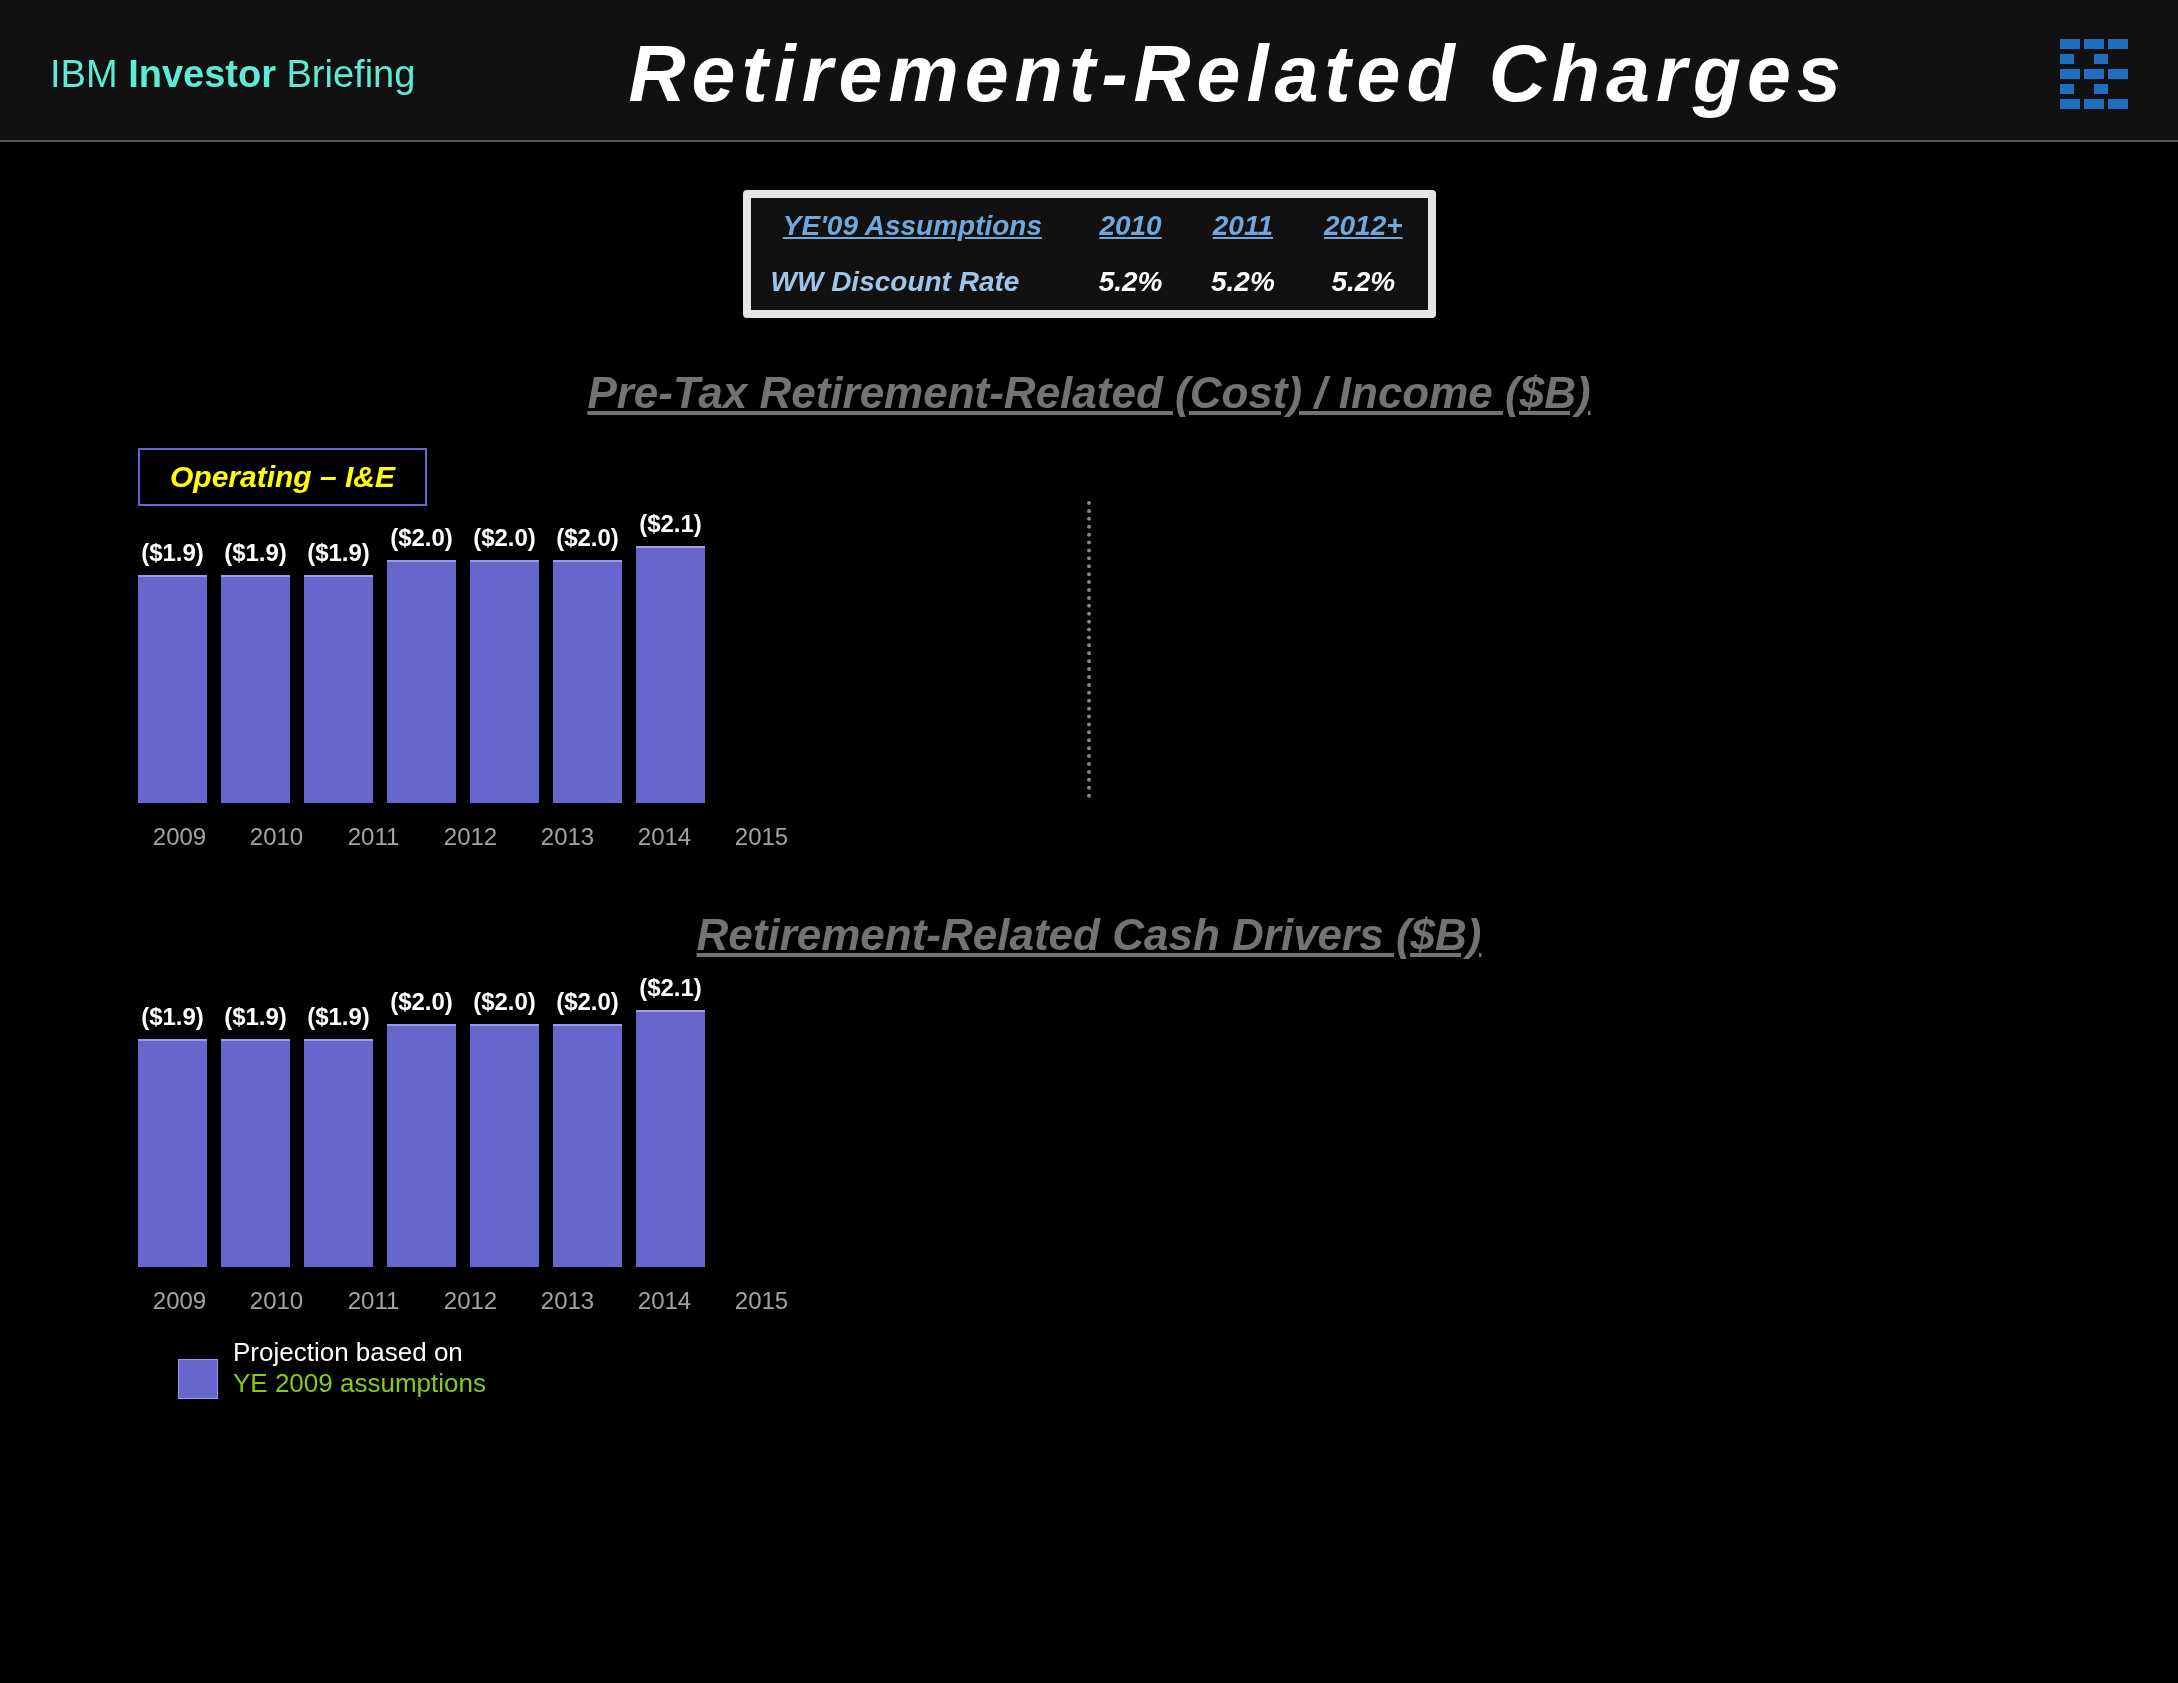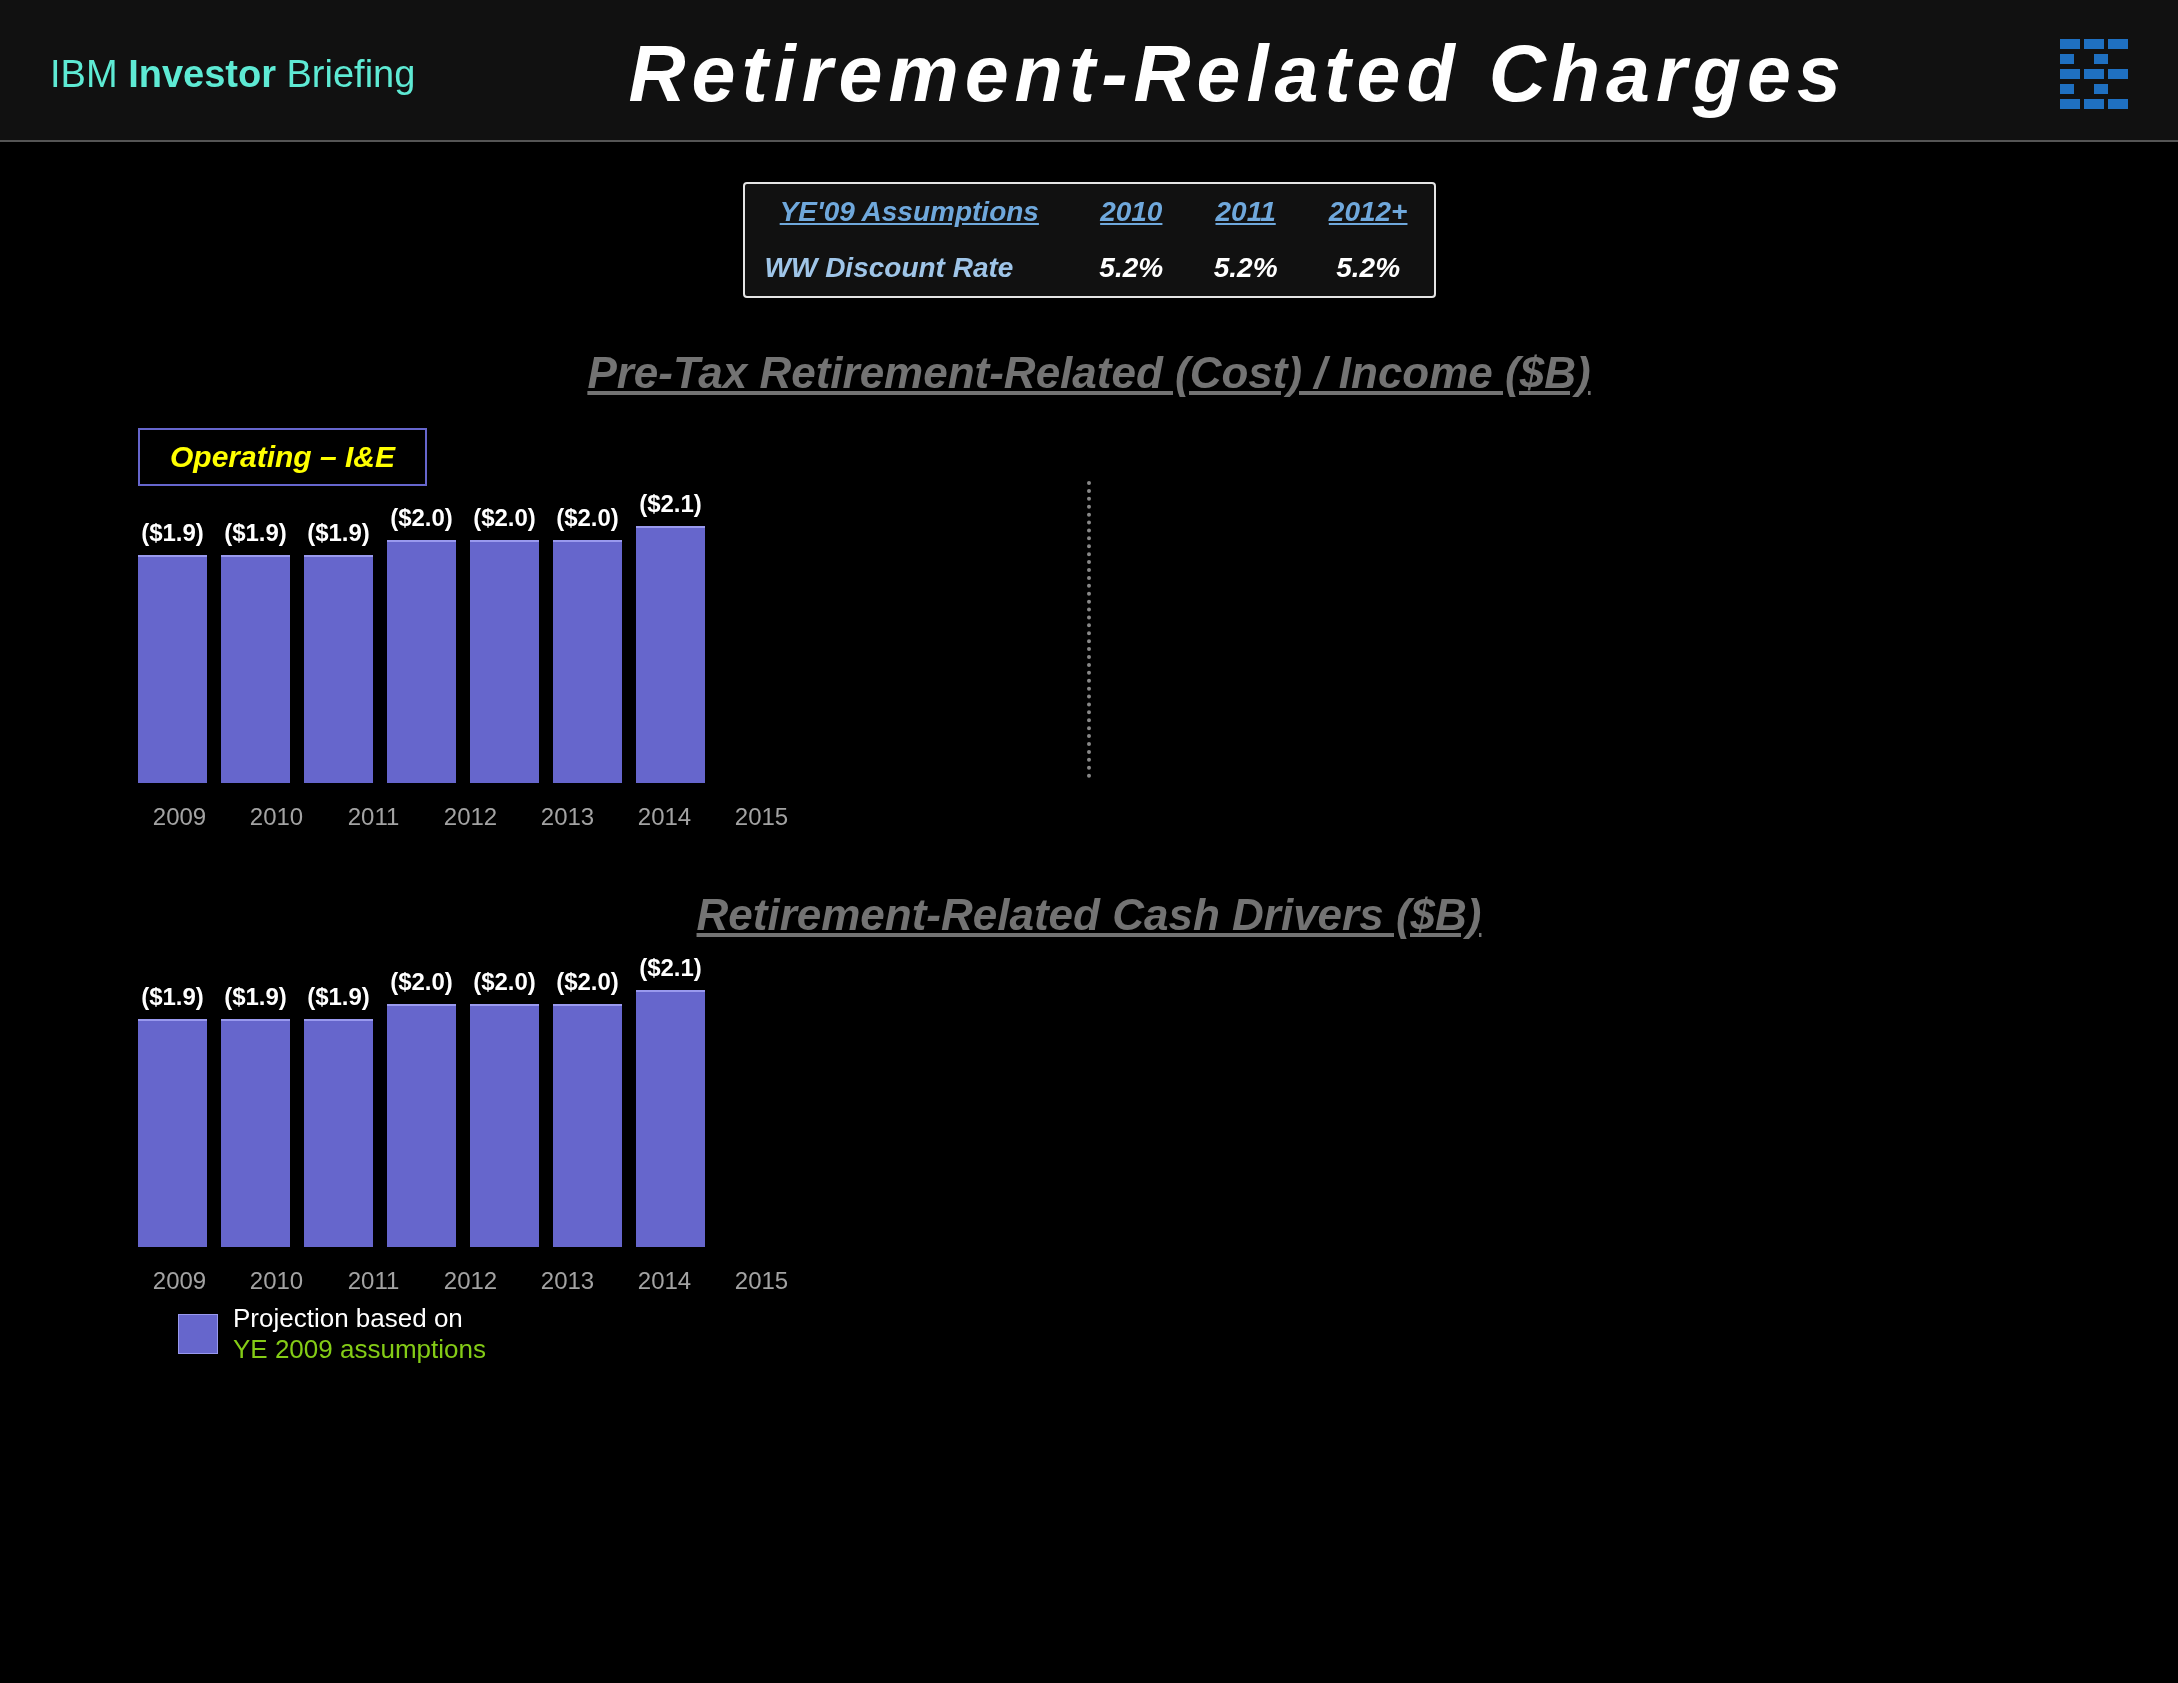--- a/index.html
+++ b/index.html
@@ -57,24 +57,24 @@
       background: #1f70c1;
     }
 
     
     .main {
       padding: 40px 79px;
     }
 
     
     .assumptions-table {
-      border: 2px solid #e5e5e5;
+      border: 8px solid #e5e5e5;
       border-radius: 4px;
       width: 693px;
-      margin: 0 auto 50px auto;
+      margin: 8px auto 50px auto;
       background: #111;
       overflow: hidden;
     }
     .assumptions-table table {
       width: 100%;
       border-collapse: collapse;
     }
     .assumptions-table th, .assumptions-table td {
       padding: 12px 20px;
       text-align: center;
@@ -176,23 +176,23 @@
       width: 4px;
       height: 297px;
       border-left: 4px dotted #888;
       margin: 0 40px;
       align-self: center;
     }
 
     
     .legend {
       display: flex;
-      align-items: center;
+      align-items: flex-end;
       gap: 15px;
-      margin-top: 8px;
+      margin-top: 22px;
       padding-left: 99px;
     }
     .legend-box {
       width: 40px;
       height: 40px;
       background: #6666cc;
       border: 1px solid #9999ee;
       flex-shrink: 0;
     }
   </style>

